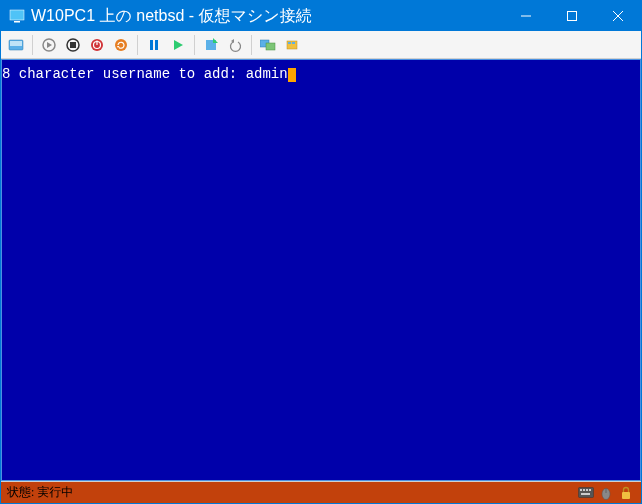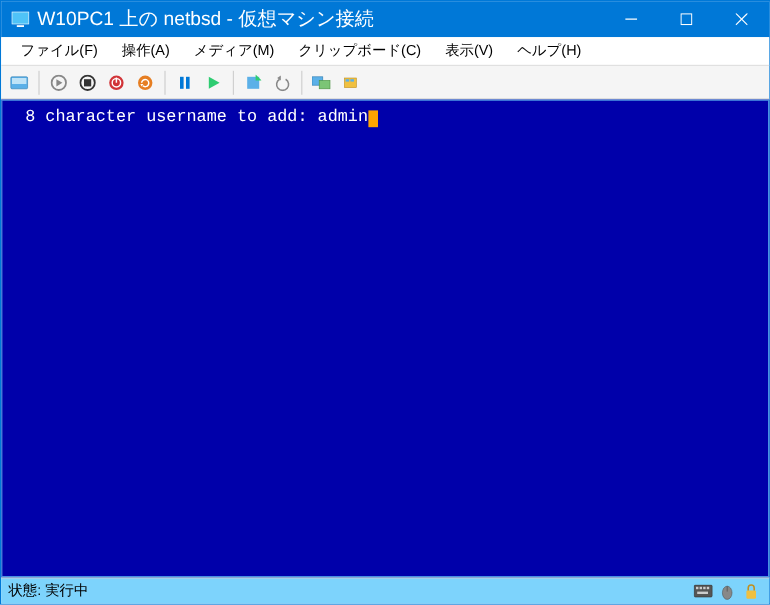--- a/index.html
+++ b/index.html
@@ -8,24 +8,24 @@
   .titlebar { height: 30px; background: #0078d7; color: #fff; display: flex; align-items: center; padding-left: 8px; }
   .titlebar .icon { width: 16px; height: 16px; margin-right: 6px; display: inline-flex; align-items: center; justify-content: center; }
   .titlebar .title { flex: 1; font-size: 16px; }
   .winbtns { display: flex; height: 100%; }
   .winbtn { width: 46px; height: 30px; display: flex; align-items: center; justify-content: center; color: #fff; }
   .menubar { height: 24px; background: #fff; display: flex; align-items: center; padding: 0 6px; border-bottom: 1px solid #e0e0e0; }
   .menuitem { padding: 3px 10px; cursor: default; }
   .toolbar { height: 28px; background: #f5f5f5; display: flex; align-items: center; padding: 0 4px; gap: 2px; border-bottom: 1px solid #d0d0d0; }
   .tbtn { width: 22px; height: 22px; display: flex; align-items: center; justify-content: center; border: 1px solid transparent; }
   .tsep { width: 1px; height: 20px; background: #d0d0d0; margin: 0 3px; }
-  .console { flex: 1; background: #0000aa; color: #fff; font-family: 'Courier New', monospace; font-size: 14px; padding: 6px 19px; position: relative; overflow: hidden; }
+  .console { flex: 1; background: #0000aa; color: #fff; font-family: 'Courier New', monospace; font-size: 14px; padding: 6px 0; position: relative; overflow: hidden; }
   .console-line { white-space: pre; line-height: 16px; }
   .cursor { display: inline-block; width: 8px; height: 14px; background: #ffa500; vertical-align: text-bottom; }
-  .statusbar { height: 22px; background: #7dd3fc; border-top: 1px solid #d0d0d0; display: flex; align-items: center; padding: 0 6px; font-size: 12px; }
+  .statusbar { height: 22px; background: #c2410c; border-top: 1px solid #d0d0d0; display: flex; align-items: center; padding: 0 6px; font-size: 12px; font-family: Liberation Serif, serif; }
   .statusbar .sttext { flex: 1; }
   .sticon { width: 18px; height: 18px; margin-left: 2px; display: flex; align-items: center; justify-content: center; }
   .outer-border { border: 1px solid #4a90e2; }
 </style>
 </head>
 <body>
 
 <div class="window">
 
   <div class="titlebar">
@@ -49,28 +49,20 @@
         </div>
       <div class="winbtn close">
           <svg width="10" height="10">
             <line x1="0" y1="0" x2="10" y2="10" stroke="#fff" stroke-width="1"></line>
             <line x1="10" y1="0" x2="0" y2="10" stroke="#fff" stroke-width="1"></line>
           </svg>
         </div>
     </div>
   </div>
 
-  <div class="menubar">
-    <div class="menuitem">ファイル(F)</div>
-    <div class="menuitem">操作(A)</div>
-    <div class="menuitem">メディア(M)</div>
-    <div class="menuitem">クリップボード(C)</div>
-    <div class="menuitem">表示(V)</div>
-    <div class="menuitem">ヘルプ(H)</div>
-  </div>
 
   <div class="toolbar">
     <div class="tbtn">
         <svg width="16" height="16">
           <rect x="1" y="3" width="14" height="10" rx="1" fill="#5bb0e8" stroke="#2a7ab0" stroke-width="0.5"></rect>
           <rect x="2" y="4" width="12" height="5" fill="#bfe3f7"></rect>
         </svg>
       </div>
     <div class="tsep"></div>
     <div class="tbtn">

